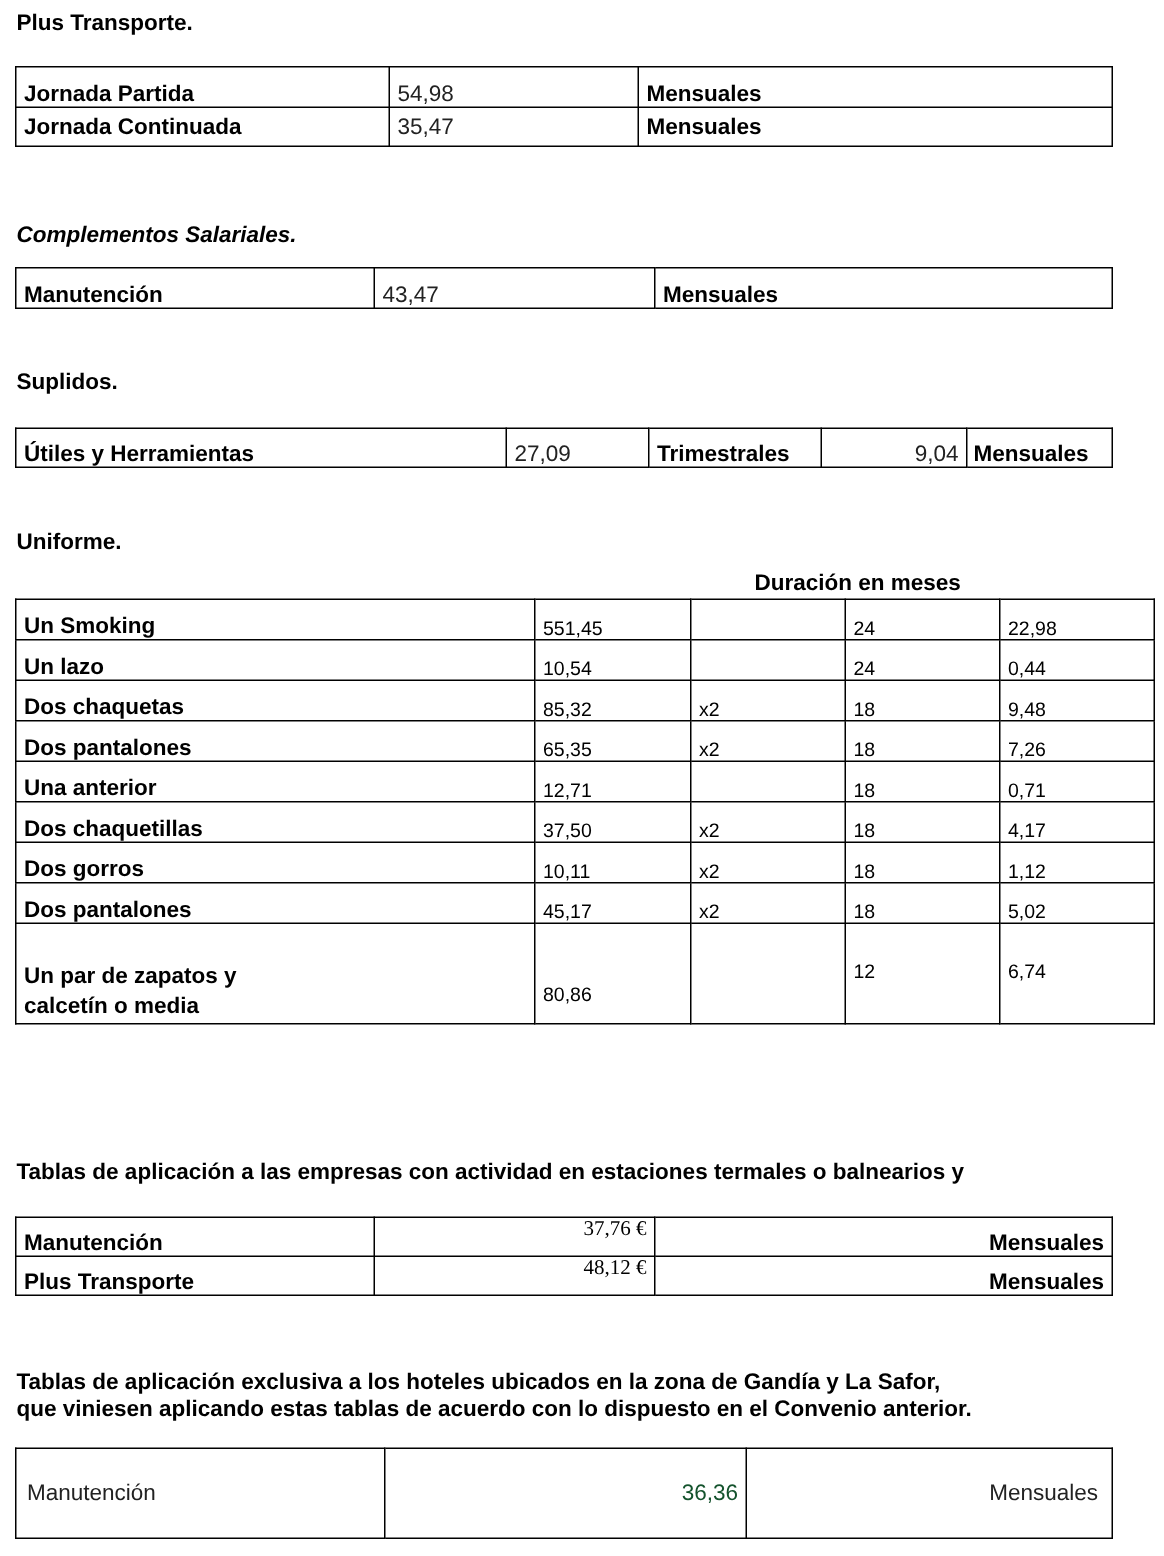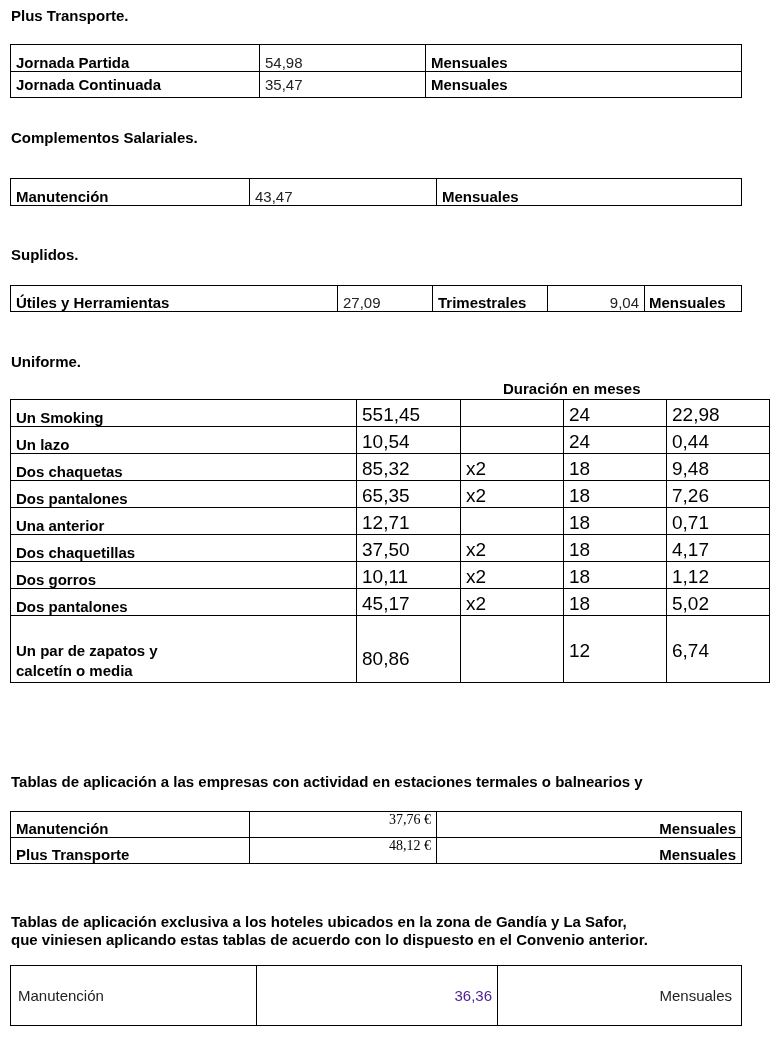--- a/index.html
+++ b/index.html
@@ -5,21 +5,21 @@
   html, body { margin: 0; padding: 0; background: #ffffff; }
   body { width: 776px; height: 1037px; position: relative; overflow: hidden;
          font-family: "Liberation Sans", sans-serif; color: #000; }
   .h { position: absolute; left: 11px; font-weight: bold; font-size: 15px; line-height: 18px; }
   table { position: absolute; border-collapse: collapse; table-layout: fixed; }
   td { border: 1px solid #000; padding: 0 5px; font-size: 15px; white-space: nowrap; overflow: hidden; }
   .b { font-weight: bold; }
   .n { font-weight: normal; color: #222; }
   .r { text-align: right; }
   .serif { font-family: "Liberation Serif", serif; font-size: 14px; }
-  .narrow { font-family: "Liberation Sans", sans-serif; font-size: 19px; }
+  .narrow { font-family: "Liberation Sans", sans-serif; font-size: 13px; }
 </style>
 </head>
 <body>
 
 <div class="h" style="top:7px;">Plus Transporte.</div>
 <table style="left:10px; top:44px; width:732px;">
   <colgroup>
       <col style="width:249px">
       <col style="width:166px">
       <col>
@@ -31,21 +31,21 @@
     <td class="b" style="vertical-align:bottom;">Mensuales</td>
   </tr>
   <tr style="height:26px;">
     <td class="b">Jornada Continuada</td>
     <td class="n">35,47</td>
     <td class="b">Mensuales</td>
   </tr>
 </tbody>
   </table>
 
-<div class="h" style="top:129px;">Complementos Salariales.</div>
+<div class="h" style="top:148px;font-style:italic;">Complementos Salariales.</div>
 <table style="left:10px; top:178px; width:732px;">
   <colgroup>
       <col style="width:239px">
       <col style="width:187px">
       <col>
     </colgroup>
   <tbody>
       <tr style="height:27px;">
     <td class="b" style="vertical-align:bottom;">Manutención</td>
     <td class="n" style="vertical-align:bottom;">43,47</td>
@@ -185,17 +185,17 @@
 </div>
 <table style="left:10px; top:965px; width:732px;">
   <colgroup>
       <col style="width:246px">
       <col style="width:241px">
       <col>
     </colgroup>
   <tbody>
       <tr style="height:60px;">
     <td style="padding-left:7px; color:#222;">Manutención</td>
-    <td class="r" style="color:#4c1d95;">36,36</td>
+    <td class="r" style="color:#14532d;">36,36</td>
     <td class="r" style="color:#222; padding-right:9px;">Mensuales</td>
   </tr>
 </tbody>
   </table>
 
 </body></html>

